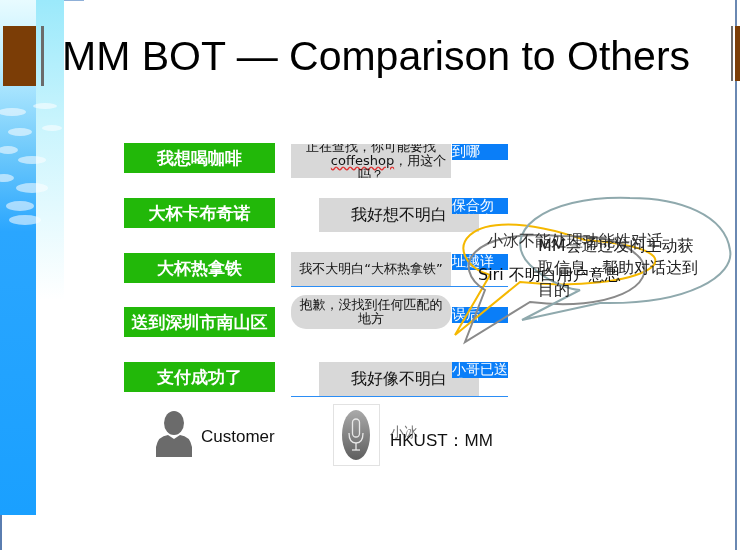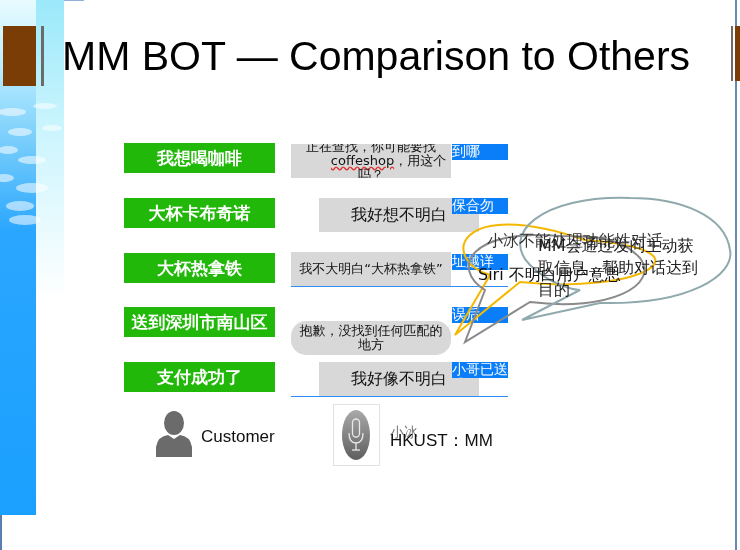--- a/index.html
+++ b/index.html
@@ -69,21 +69,21 @@
   <div class="green" style="top:198px;">大杯卡布奇诺</div>
   <div class="grey big" style="top:198px;">我好想不明白</div>
   <div class="blue" style="top:198px;">保合勿 您换拿</div>
 
   <div class="green" style="top:253px;">大杯热拿铁</div>
   <div class="grey" style="top:252px;padding:0 6px;box-sizing:border-box;">我不大明白“大杯热拿铁”</div>
   <div class="blue" style="top:254px;">址越详</div>
   <div class="underline-blue" style="left:291px;top:286px;width:217px;"></div>
 
   <div class="green" style="top:307px;">送到深圳市南山区</div>
-  <div class="grey" style="top:321px;padding:16px 8px;box-sizing:border-box;border-radius:15px;">抱歉，没找到任何匹配的地方</div>
+  <div class="grey" style="top:295px;padding:16px 8px;box-sizing:border-box;border-radius:15px;">抱歉，没找到任何匹配的地方</div>
   <div class="blue" style="top:307px;">误后</div>
 
   <div class="green" style="top:362px;">支付成功了</div>
   <div class="grey big" style="top:362px;">我好像不明白</div>
   <div class="blue" style="top:362px;">小哥已送哦</div>
   <div class="underline-blue" style="left:291px;top:396px;width:217px;"></div>
 
   <svg class="avatar" viewBox="0 0 36 46">
     <ellipse cx="18" cy="12" rx="10" ry="12" fill="#6b6b6b"></ellipse>
     <path d="M0 46 L0 36 Q2 25 12 24 L18 28 L24 24 Q34 25 36 36 L36 46 Z" fill="#6b6b6b"></path>

